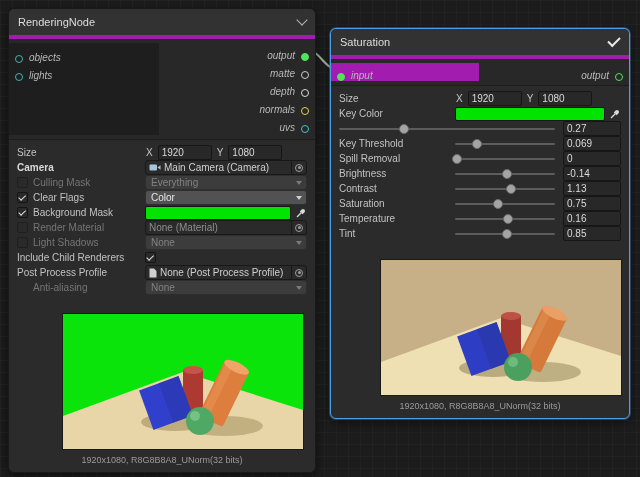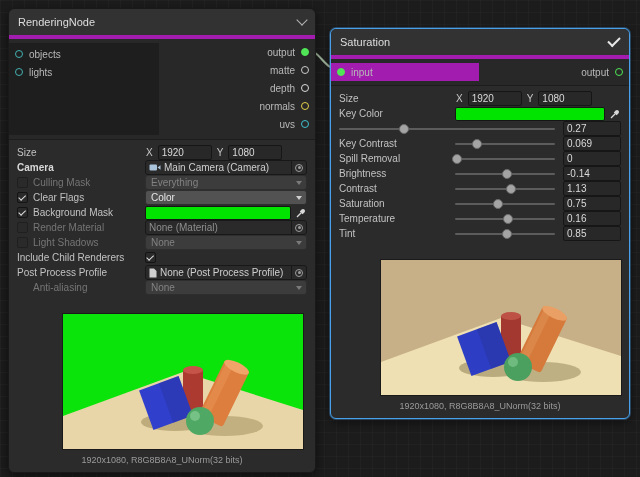--- a/index.html
+++ b/index.html
@@ -26,21 +26,21 @@
   }
   .chevron{width:7px;height:7px;border-right:1.6px solid #b5b5b5;border-bottom:1.6px solid #b5b5b5;
     transform:rotate(45deg);margin-top:-4px;}
   .hdr-check{width:10px;height:5px;border-left:2px solid #e6e6e6;border-bottom:2px solid #e6e6e6;
     transform:rotate(-45deg);margin-top:-3px;}
   
   .ports{display:flex;background:#282828;border-bottom:1px solid #1d1d1d;padding:4px 0;}
   .rports{height:92px;}
   .inports-panel{width:150px;background:#1e1e1e;padding:2px 0;}
   .outports{flex:1;display:flex;flex-direction:column;}
-  .port{display:flex;align-items:center;gap:6px;height:18px;padding:0 6px;color:#b9b9b9;}
+  .port{display:flex;align-items:flex-end;gap:6px;height:18px;padding:0 6px;color:#b9b9b9;font-style:italic;}
   .port.out{justify-content:flex-end;}
   .pdot{width:8px;height:8px;border-radius:50%;border:1.4px solid #888;box-sizing:border-box;flex:none;background:transparent;}
   
   .pports{display:flex;background:#282828;border-bottom:1px solid #1d1d1d;padding:4px 0;align-items:stretch;}
   .pports .inbox{width:148px;background:#a21caf;display:flex;align-items:center;}
   .pports .outbox{flex:1;display:flex;align-items:center;justify-content:flex-end;}
   
   .body{padding:5px 0 0;}
   .prow{display:flex;align-items:center;height:15px;padding:0 8px;gap:4px;}
   .labelcell{width:124px;flex:none;display:flex;align-items:center;gap:5px;overflow:hidden;white-space:nowrap;}
@@ -368,21 +368,21 @@
         <div class="ctrlcell">
           <div class="slider" style="--t: 0.3;">
             <span class="track"></span>
               <span class="knob"></span>
           </div>
           <span class="fieldnum snum">0.27</span>
         </div>
       </div>
       <div class="prow">
         <div class="labelcell slabelcell">
-            <span class="plabel">Key Contrast</span>
+            <span class="plabel">Key Threshold</span>
           </div>
         <div class="ctrlcell">
           <div class="slider" style="--t: 0.22;">
             <span class="track"></span>
               <span class="knob"></span>
           </div>
           <span class="fieldnum snum">0.069</span>
         </div>
       </div>
       <div class="prow">

